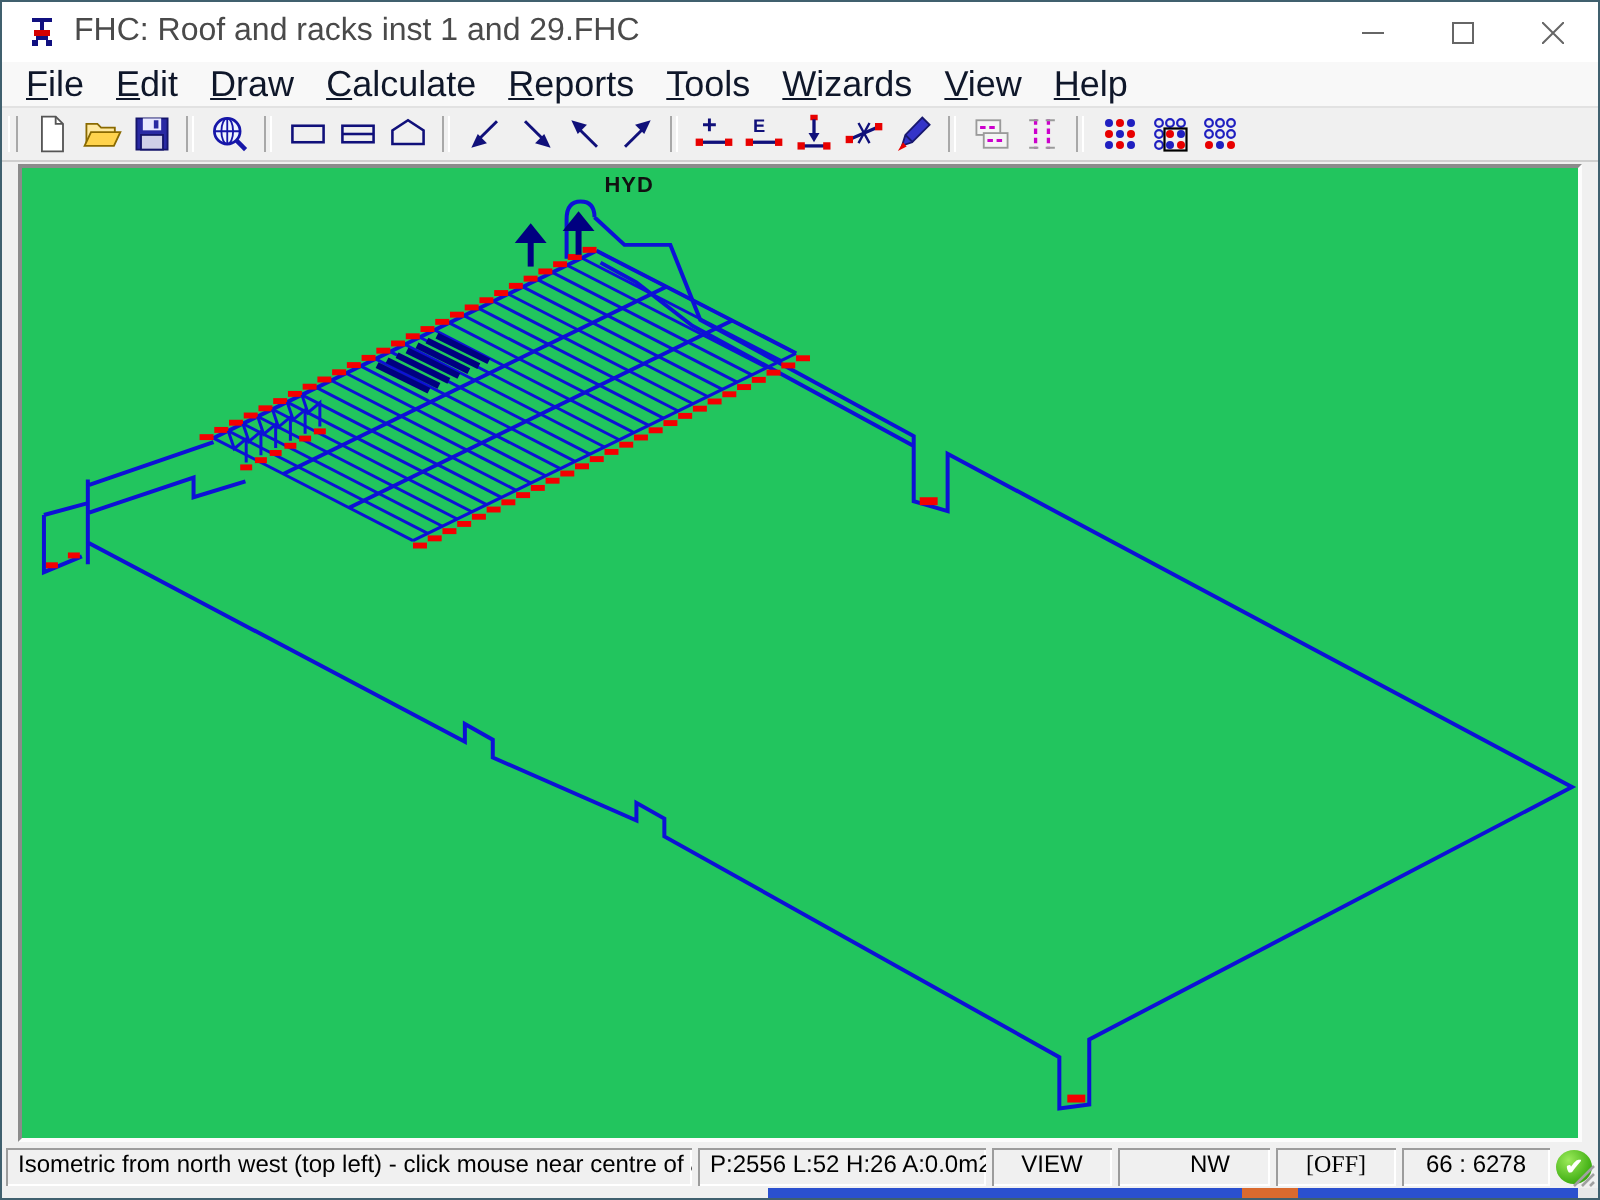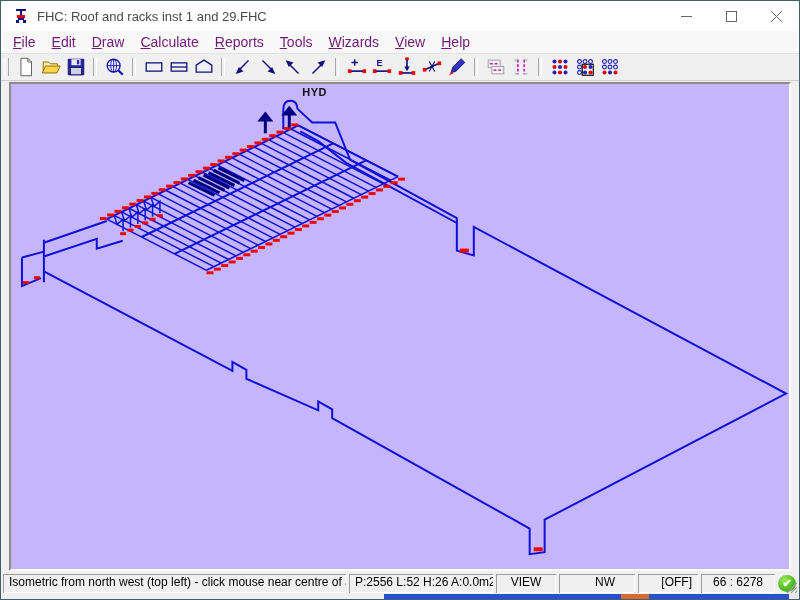--- a/index.html
+++ b/index.html
@@ -1,45 +1,45 @@
 <!DOCTYPE html>
 <html><head>
 <meta charset="utf-8">
 <style>
   html,body{margin:0;padding:0;overflow:hidden;}
   body{width:800px;height:600px;font-family:"Liberation Sans",sans-serif;background:#f0f0f0;}
   #window{width:800px;height:600px;box-sizing:border-box;border:1px solid #40606e;display:flex;flex-direction:column;background:#f0f0f0;}
   
   #titlebar{height:30px;background:#ffffff;display:flex;align-items:center;flex:0 0 auto;}
   #app-icon{width:16px;height:16px;margin:0 8px 0 12px;flex:0 0 auto;}
-  #title-text{font-size:13px;color:#4a4a4a;flex:1 1 auto;white-space:nowrap;overflow:hidden;}
+  #title-text{font-size:16px;color:#4a4a4a;flex:1 1 auto;white-space:nowrap;overflow:hidden;}
   .wbtn{width:45px;height:30px;display:flex;align-items:center;justify-content:center;color:#555;flex:0 0 auto;}
   .wbtn svg{display:block;}
   
   #menubar{height:22px;background:#f8f8f8;display:flex;align-items:center;padding-left:4px;border-bottom:1px solid #e2e2e2;flex:0 0 auto;}
-  .mi{font-size:14px;color:#701a75;padding:2px 8px;}
+  .mi{font-size:18px;color:#0f172a;padding:2px 8px;}
   .mi u{text-decoration:underline;}
   
   #toolbar{height:26px;background:#f0f0f0;display:flex;align-items:center;border-bottom:1px solid #cfcfcf;flex:0 0 auto;}
   .tgrip{width:3px;height:18px;border-left:1px solid #ffffff;border-right:1px solid #a8a8a8;margin:0 4px 0 3px;}
   .tsep{width:2px;height:18px;border-left:1px solid #a8a8a8;border-right:1px solid #ffffff;margin:0 5px;}
   .tbtn{width:25px;height:24px;display:flex;align-items:center;justify-content:center;}
   .tbtn svg{width:22px;height:22px;display:block;}
   
   #canvas-wrap{flex:1 1 auto;padding:1px 8px 2px 8px;background:#f0f0f0;min-height:0;}
-  #canvas{width:100%;height:100%;box-sizing:border-box;border:2px solid;border-color:#8b8b8b #fcfcfc #fcfcfc #8b8b8b;background:#c4b5fd;position:relative;overflow:hidden;}
+  #canvas{width:100%;height:100%;box-sizing:border-box;border:2px solid;border-color:#8b8b8b #fcfcfc #fcfcfc #8b8b8b;background:#22c55e;position:relative;overflow:hidden;}
   #drawing-svg{position:absolute;left:0;top:0;width:100%;height:100%;}
   
   #statusbar{height:19px;display:flex;gap:3px;padding:1px 3px 1px 2px;align-items:stretch;flex:0 0 auto;position:relative;}
   .sb{box-shadow:inset 1px 1px 0 #9c9c9c,inset -1px -1px 0 #ffffff;background:#f0f0f0;font-size:12px;color:#000;padding:1px 6px 0 6px;white-space:nowrap;overflow:hidden;}
   #sb-hint{flex:1 1 auto;}
   #sb-info{flex:0 0 132px;text-align:left;}
   #sb-mode{flex:0 0 48px;text-align:center;}
   #sb-dir{flex:0 0 48px;text-align:center;padding-left:22px;}
-  #sb-toggle{flex:0 0 48px;text-align:right;}
+  #sb-toggle{flex:0 0 48px;text-align:center;font-family:Liberation Serif, serif;}
   #sb-counter{flex:0 0 62px;text-align:center;}
   #status-ok{flex:0 0 18px;align-self:center;width:17px;height:17px;border-radius:50%;background:radial-gradient(circle at 35% 30%,#9bea5a,#3fae12 70%,#2d8c0a);display:flex;align-items:center;justify-content:center;color:#fff;font-size:11px;font-weight:bold;}
   #resize-grip{position:absolute;right:1px;bottom:0;width:13px;height:13px;}
   
   #bottom-strip{height:5px;flex:0 0 auto;background:linear-gradient(to right,#f0f0f0 0,#f0f0f0 383px,#2b50cf 383px,#2b50cf 620px,#d96a2e 620px,#d96a2e 648px,#2b50cf 648px,#2b50cf 788px,#e8e8e8 788px);}
 </style>
 </head>
 <body>
 
 <div id="window">

